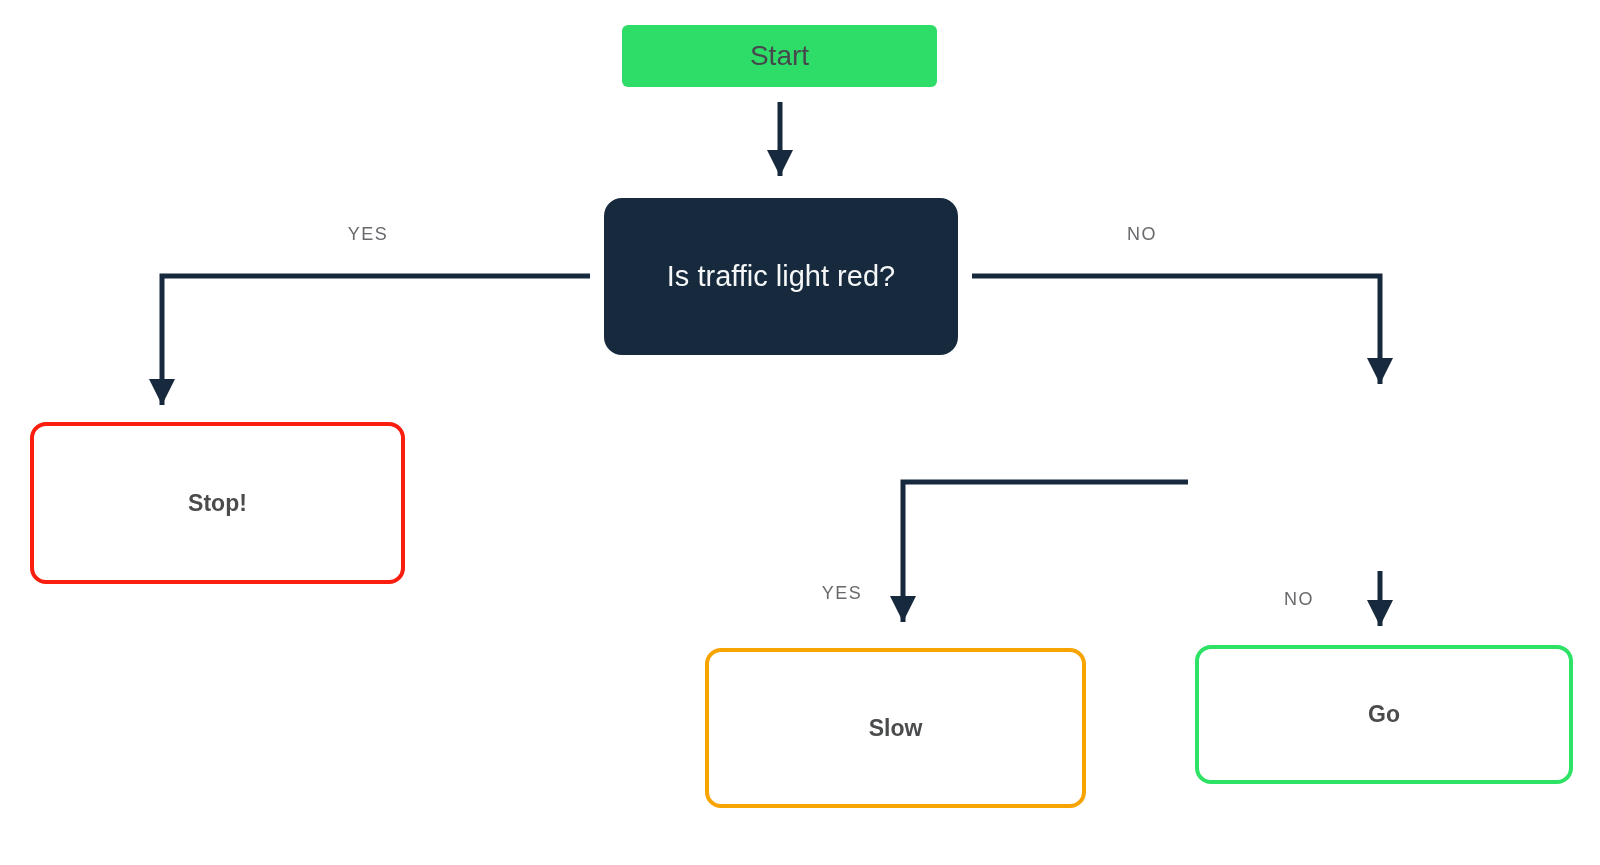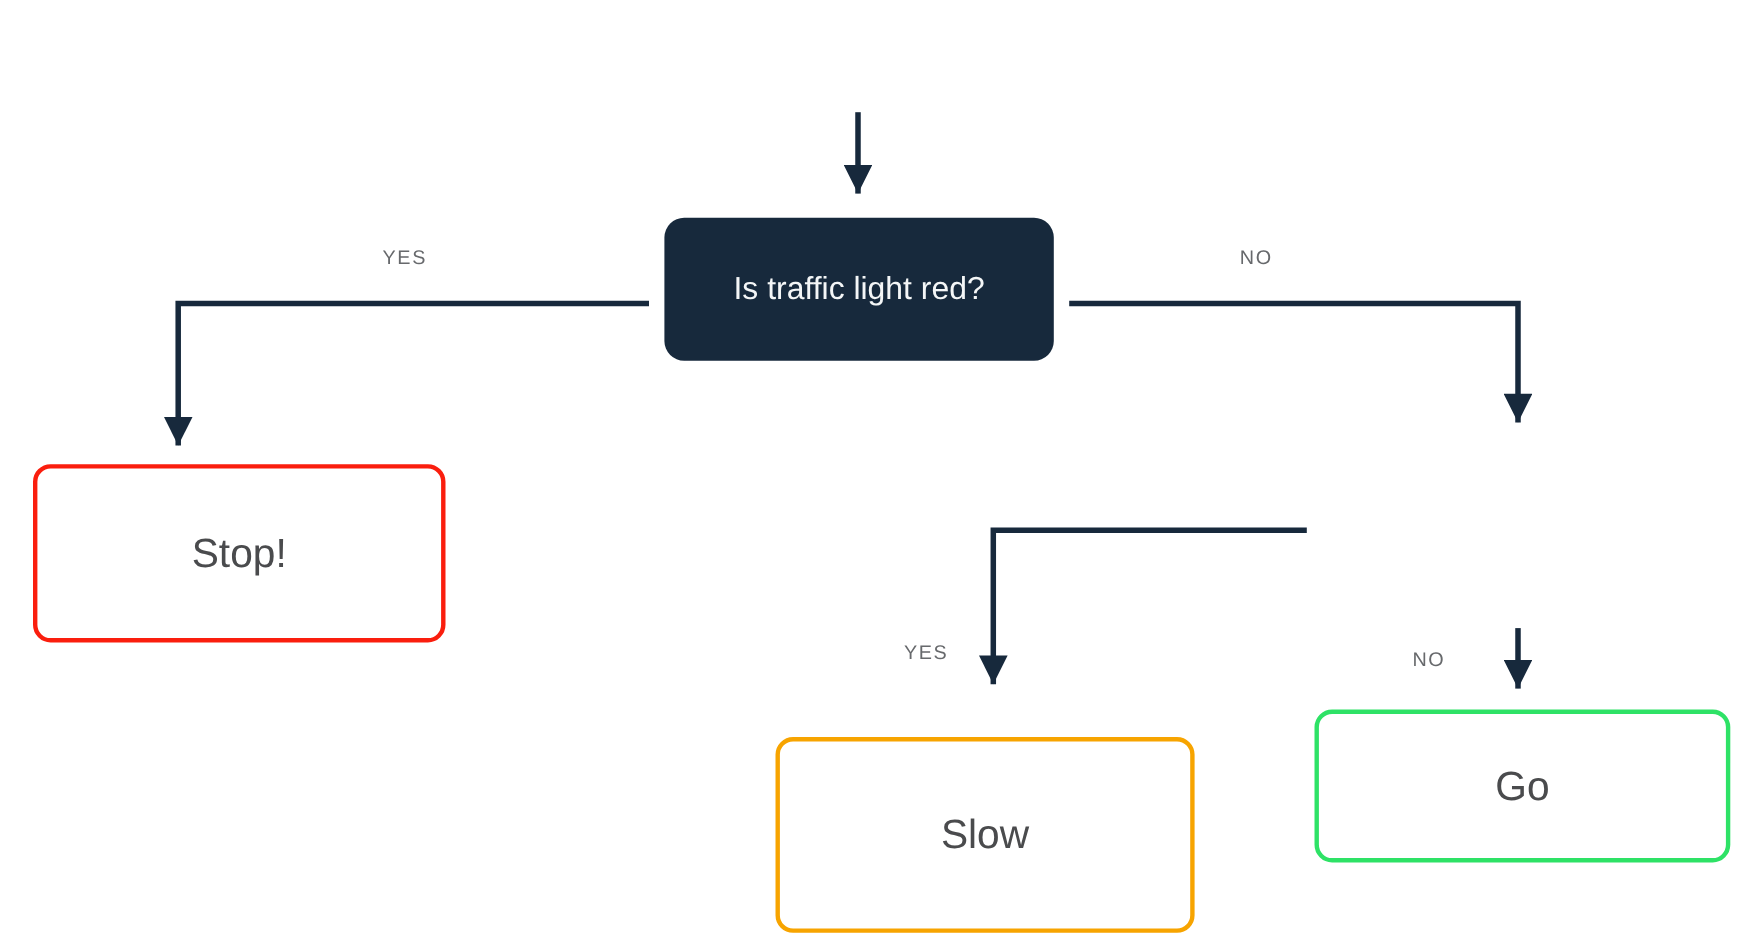--- a/index.html
+++ b/index.html
@@ -49,41 +49,41 @@
   }
   .node-decision {
     background: var(--node-navy, #17293c);
     border-radius: 18px;
     color: var(--decision-text, #f4f6f7);
     font-size: 29px;
     font-weight: 400;
   }
   .node-decision.red-q {
     left: 604px; top: 198px;
-    width: 354px; height: 130px;
+    width: 354px; height: 157px;
   }
   .node-decision.yellow-q {
     left: 1204px; top: 401px;
     width: 351px; height: 156px;
   }
   .node-terminal {
     background: #ffffff;
     border-radius: 16px;
     color: var(--terminal-text-gray, #4a4b4d);
-    font-size: 37px;
-    font-weight: 400;
+    font-size: 23px;
+    font-weight: 700;
   }
   .node-stop {
     left: 30px; top: 422px;
     width: 375px; height: 162px;
     border: 4px solid var(--stop-red, #fa1e0e);
   }
   .node-slow {
-    left: 705px; top: 670px;
-    width: 381px; height: 178px;
+    left: 705px; top: 648px;
+    width: 381px; height: 160px;
     border: 4px solid var(--slow-orange, #f7a400);
   }
   .node-go {
     left: 1195px; top: 645px;
     width: 378px; height: 139px;
     border: 4px solid var(--go-green, #2ee266);
   }
   .edge-label {
     position: absolute;
     width: 110px;
@@ -109,20 +109,23 @@
         <path class="arrowhead" d="M 0 0 L 10 5 L 0 10 Z"></path>
       </marker>
     </defs>
     <path class="edge" d="M780,102 L780,176" marker-end="url(#arrow)"></path>
     <path class="edge" d="M590,276 L162,276 L162,405" marker-end="url(#arrow)"></path>
     <path class="edge" d="M972,276 L1380,276 L1380,384" marker-end="url(#arrow)"></path>
     <path class="edge" d="M1188,482 L903,482 L903,622" marker-end="url(#arrow)"></path>
     <path class="edge" d="M1380,571 L1380,626" marker-end="url(#arrow)"></path>
   </svg>
 
+  <div class="node node-start">
+    <span>Start</span>
+  </div>
 
   <div class="node node-decision red-q">
     <span>Is traffic light red?</span>
   </div>
 
   <div class="node node-terminal node-stop">
     <span>Stop!</span>
   </div>
 
 

